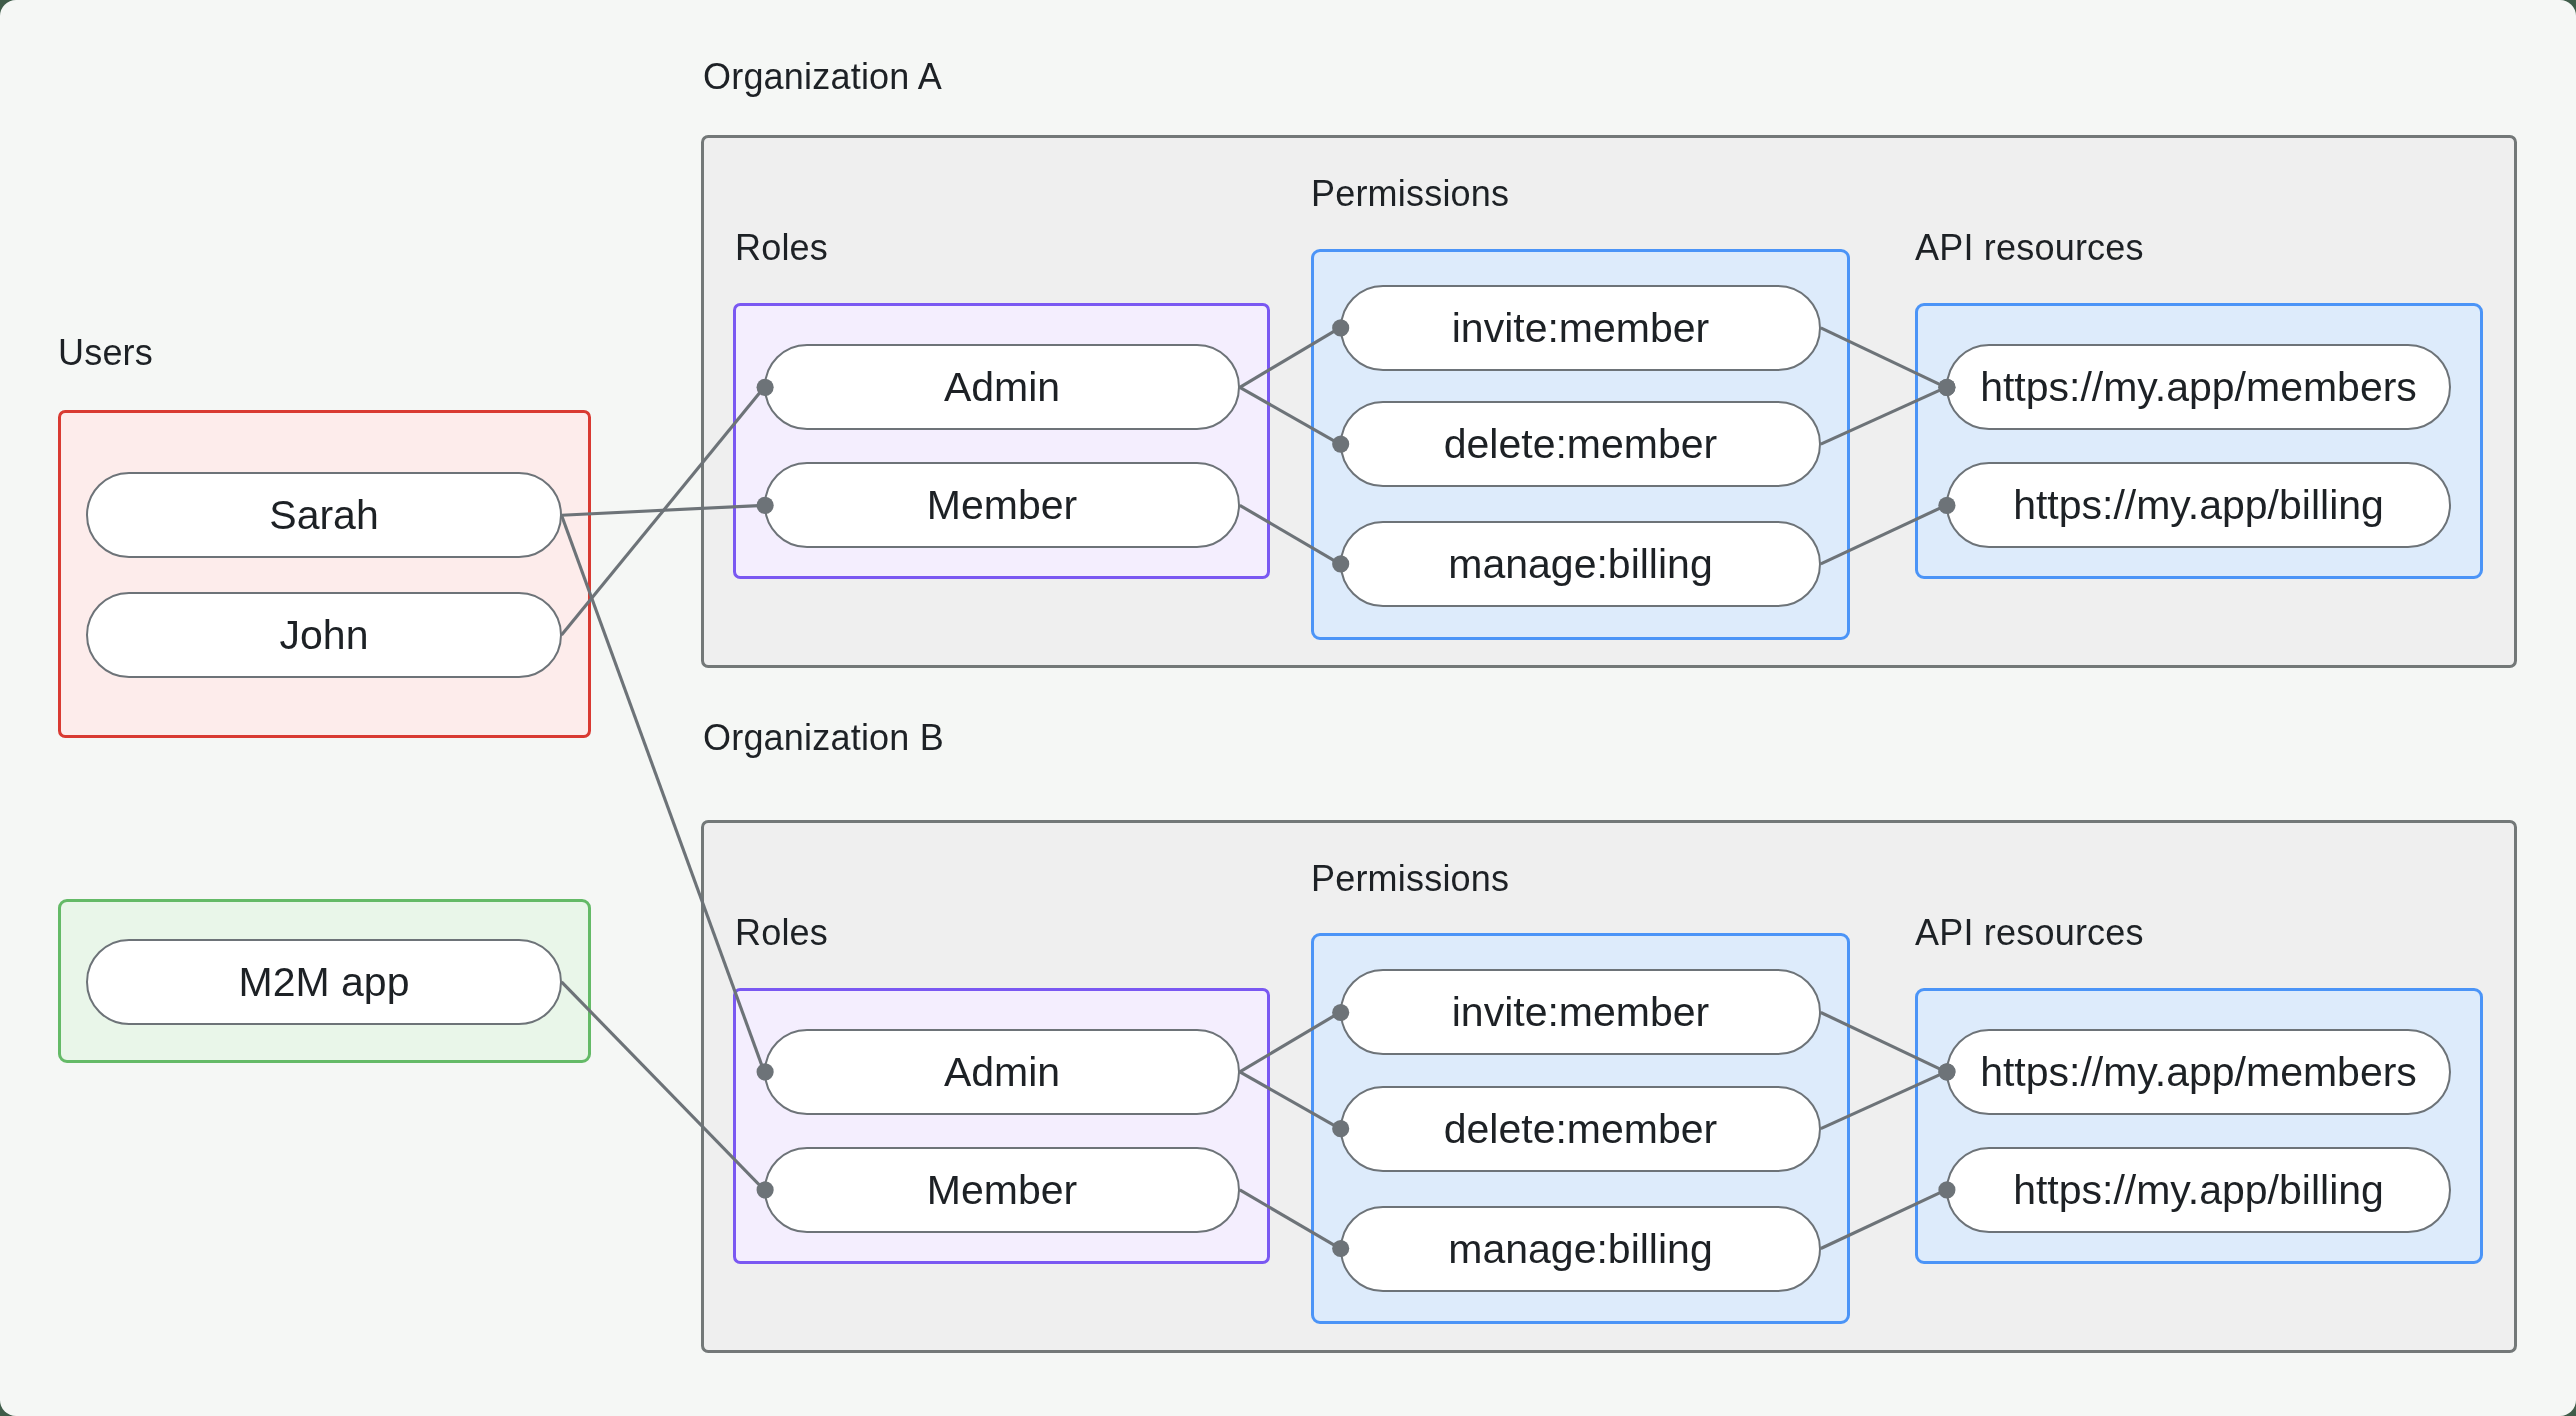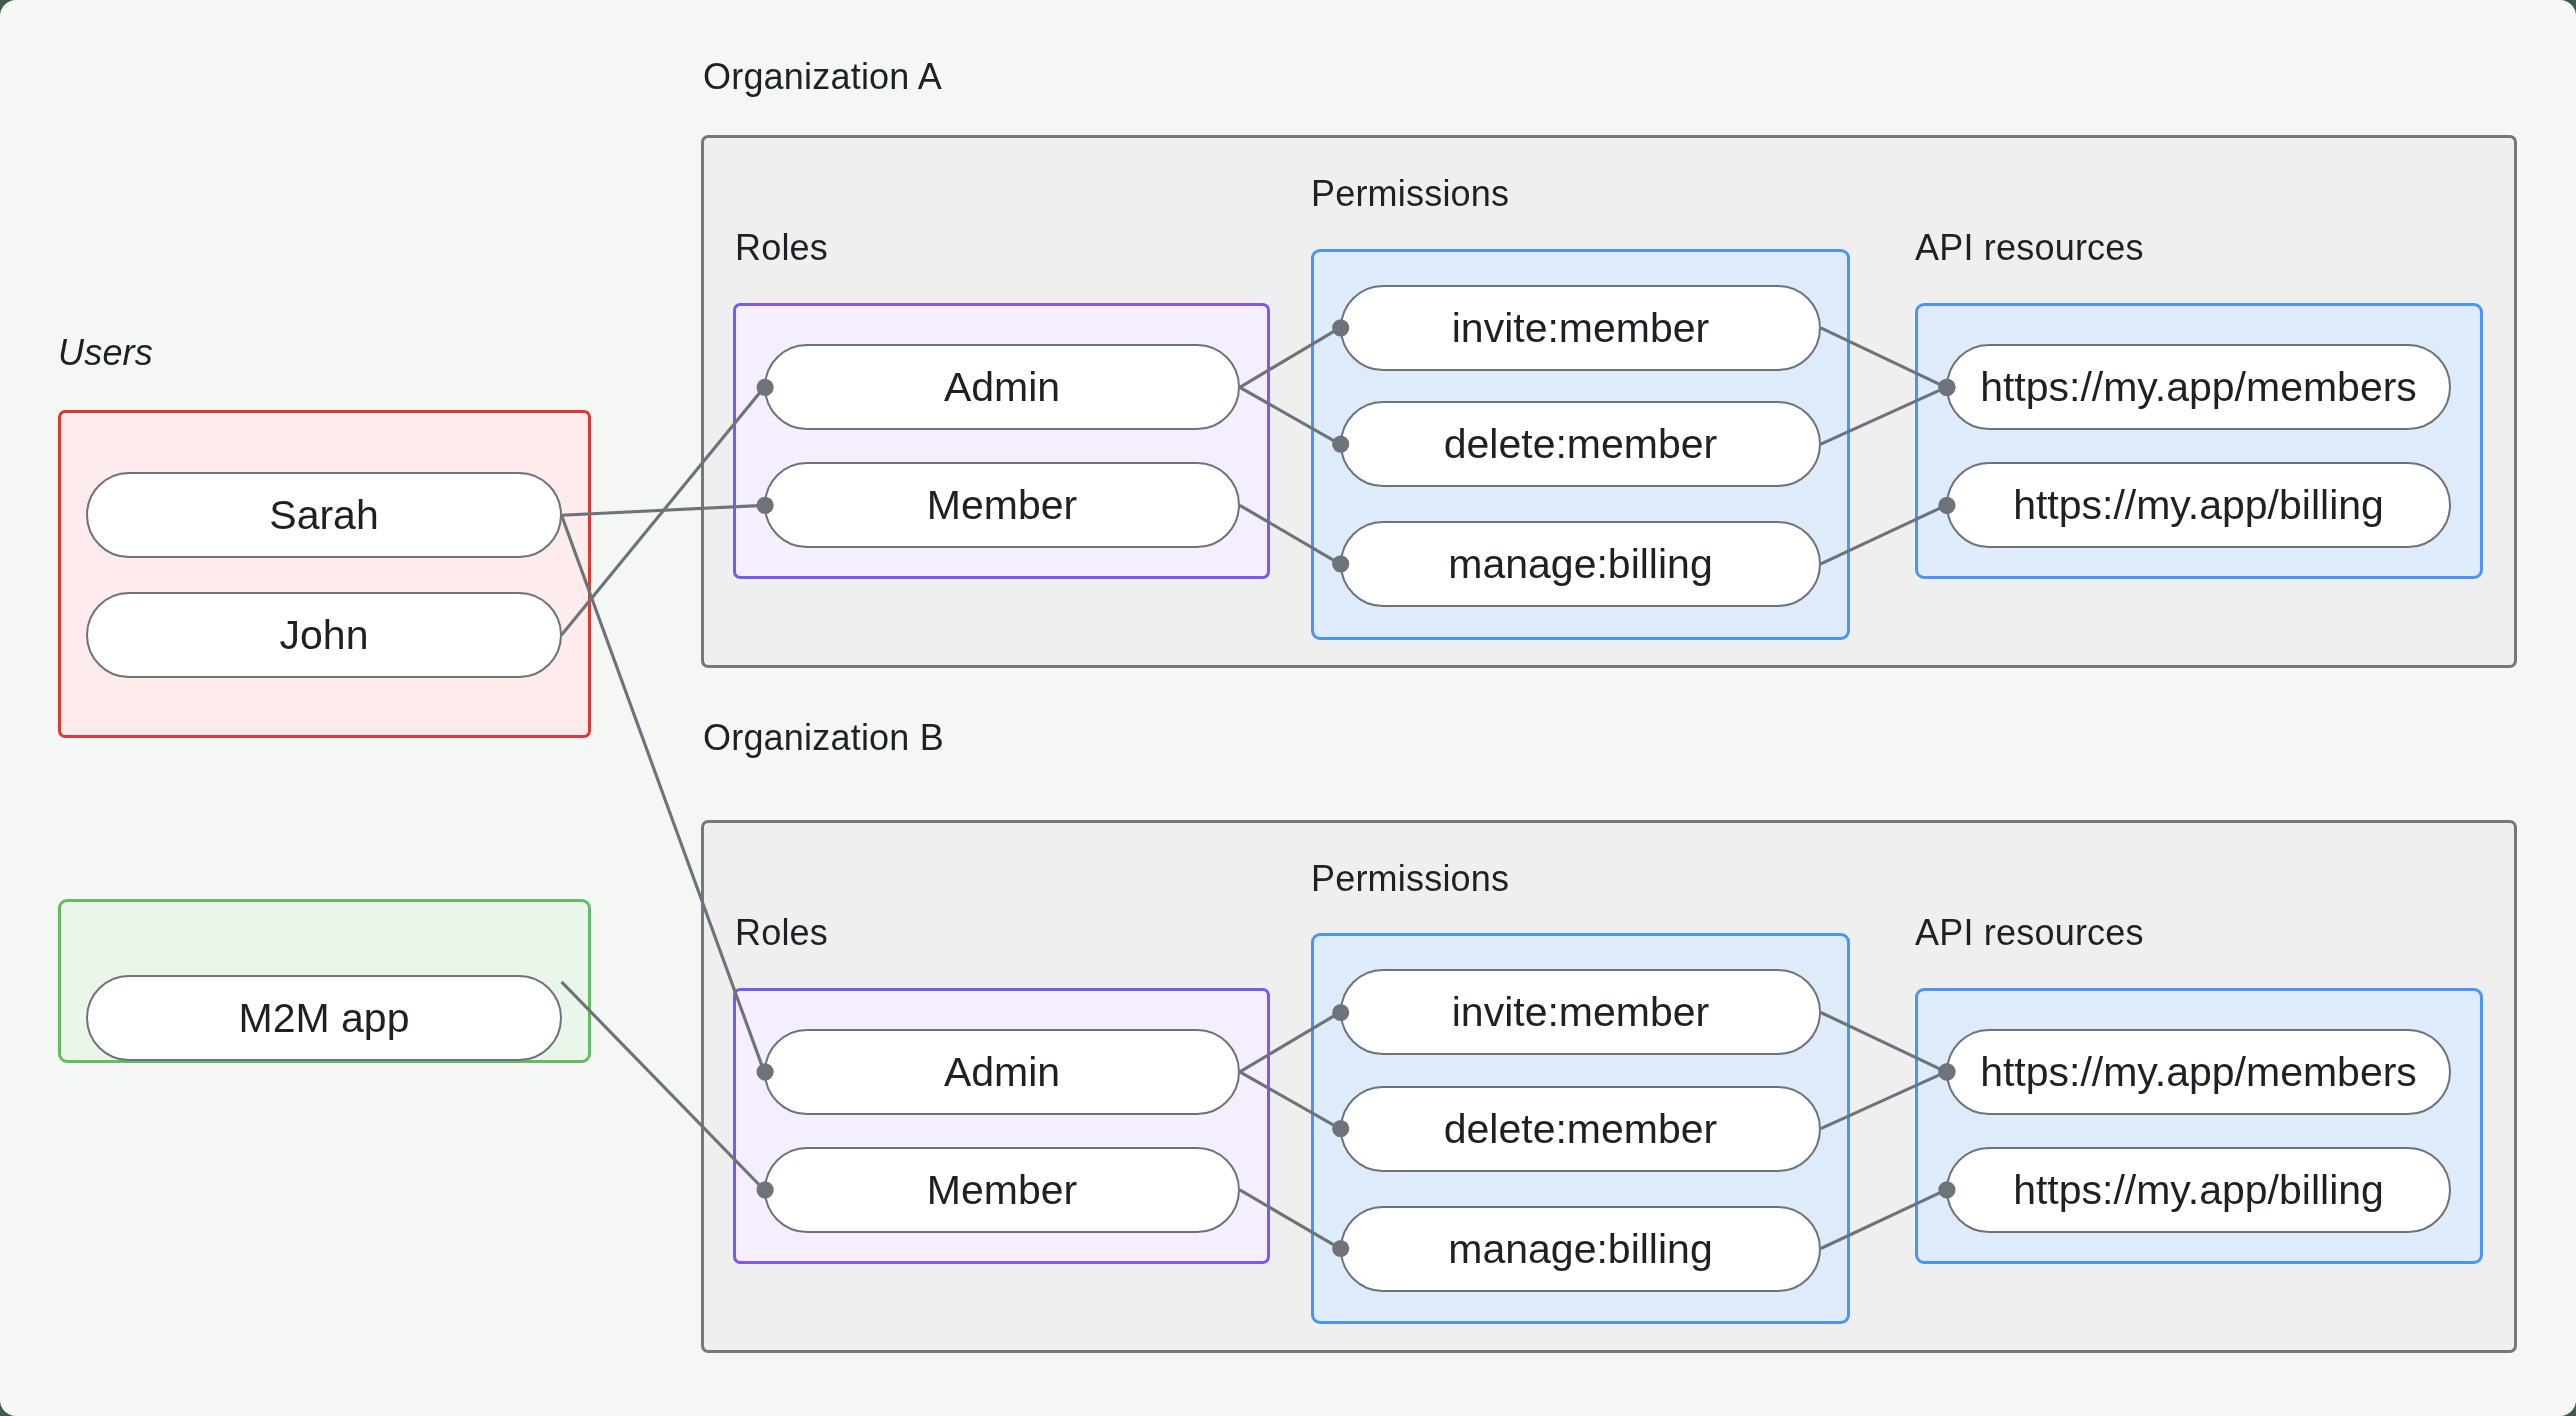--- a/index.html
+++ b/index.html
@@ -95,33 +95,33 @@
   <div class="gbox orgbox" style="left:701px;  top:820px;  width:1816px; height:533px;"></div>
   <div class="gbox usersbox" style="left:58px;   top:410px;  width:533px;  height:328px;"></div>
   <div class="gbox m2mbox" style="left:58px;   top:899px;  width:533px;  height:164px;"></div>
   <div class="gbox rolesbox" style="left:733px;  top:303px;  width:537px;  height:276px;"></div>
   <div class="gbox bluebox" style="left:1311px; top:249px;  width:539px;  height:391px;"></div>
   <div class="gbox bluebox" style="left:1915px; top:303px;  width:568px;  height:276px;"></div>
   <div class="gbox rolesbox" style="left:733px;  top:988px; width:537px;  height:276px;"></div>
   <div class="gbox bluebox" style="left:1311px; top:933px; width:539px;  height:391px;"></div>
   <div class="gbox bluebox" style="left:1915px; top:988px; width:568px;  height:276px;"></div>
 
-  <div class="label" style="left:58px;   top:332px;font-style:italic;">Users</div>
+  <div class="label" style="left:58px;   top:332px;">Users</div>
   <div class="label" style="left:703px;  top:56px;text-align:center;">Organization A</div>
   <div class="label" style="left:703px;  top:717px;">Organization B</div>
   <div class="label" style="left:735px;  top:227px;">Roles</div>
   <div class="label" style="left:1311px; top:173px;">Permissions</div>
   <div class="label" style="left:1915px; top:227px;">API resources</div>
   <div class="label" style="left:735px;  top:912px;">Roles</div>
   <div class="label" style="left:1311px; top:858px;">Permissions</div>
   <div class="label" style="left:1915px; top:912px;">API resources</div>
 
   <div class="pill" style="left:86px; top:592px; width:476px;">John</div>
   <div class="pill" style="left:86px; top:472px; width:476px;">Sarah</div>
-  <div class="pill" style="left:86px; top:939px; width:476px;margin-top:36px;">M2M app</div>
+  <div class="pill" style="left:86px; top:939px; width:476px;">M2M app</div>
 
   <div class="pill" style="left:764px;  top:344px;  width:476px;">Admin</div>
   <div class="pill" style="left:764px;  top:462px;  width:476px;">Member</div>
   <div class="pill" style="left:1340px; top:285px;  width:481px;">invite:member</div>
   <div class="pill" style="left:1340px; top:401px;  width:481px;">delete:member</div>
   <div class="pill" style="left:1340px; top:521px;  width:481px;">manage:billing</div>
   <div class="pill" style="left:1946px; top:344px;  width:505px;">https://my.app/members</div>
   <div class="pill" style="left:1946px; top:462px;  width:505px;">https://my.app/billing</div>
 
   <div class="pill" style="left:764px;  top:1029px; width:476px;">Admin</div>

